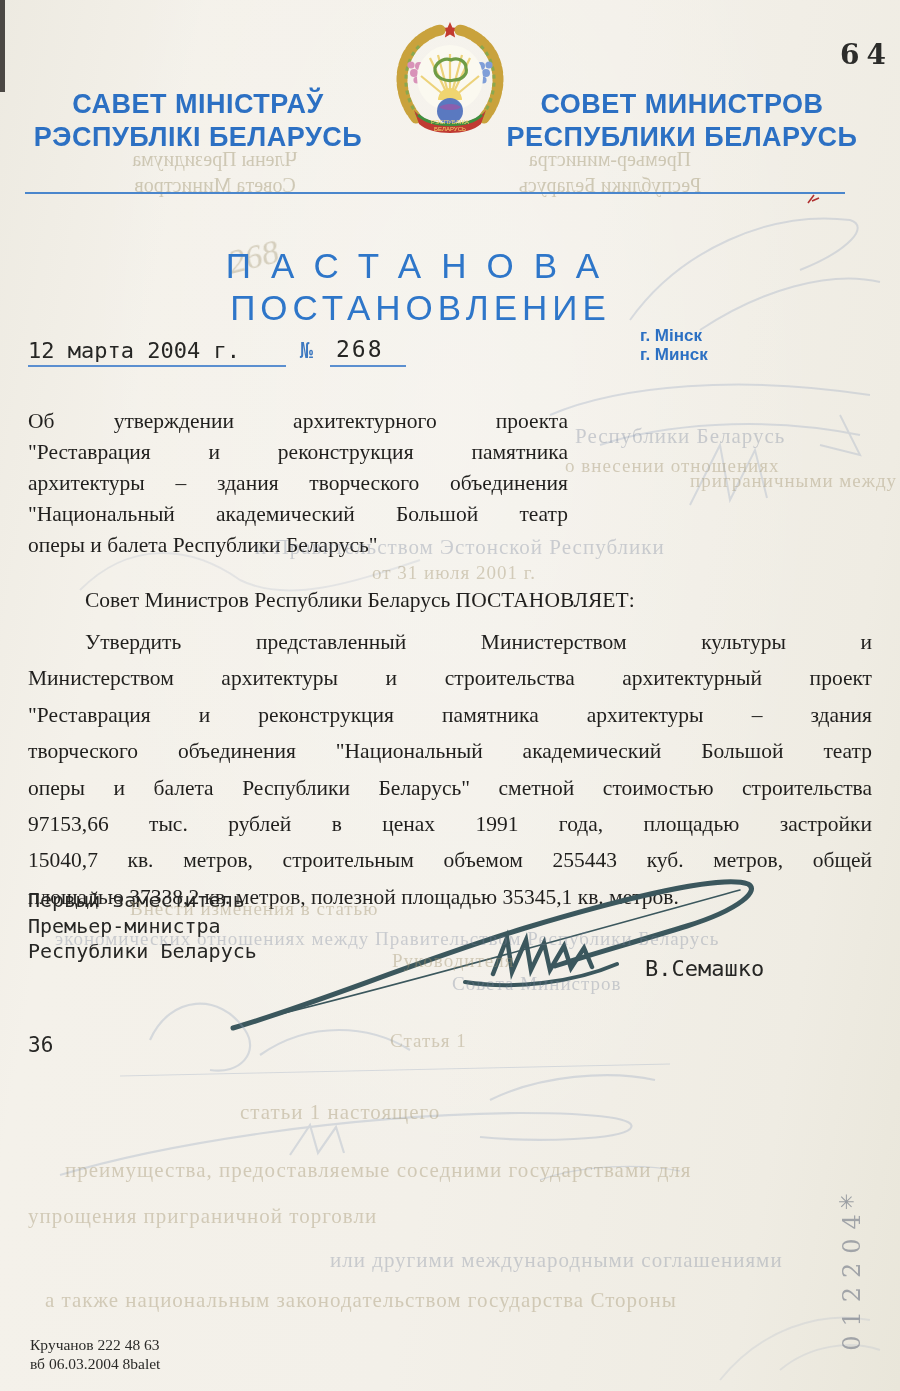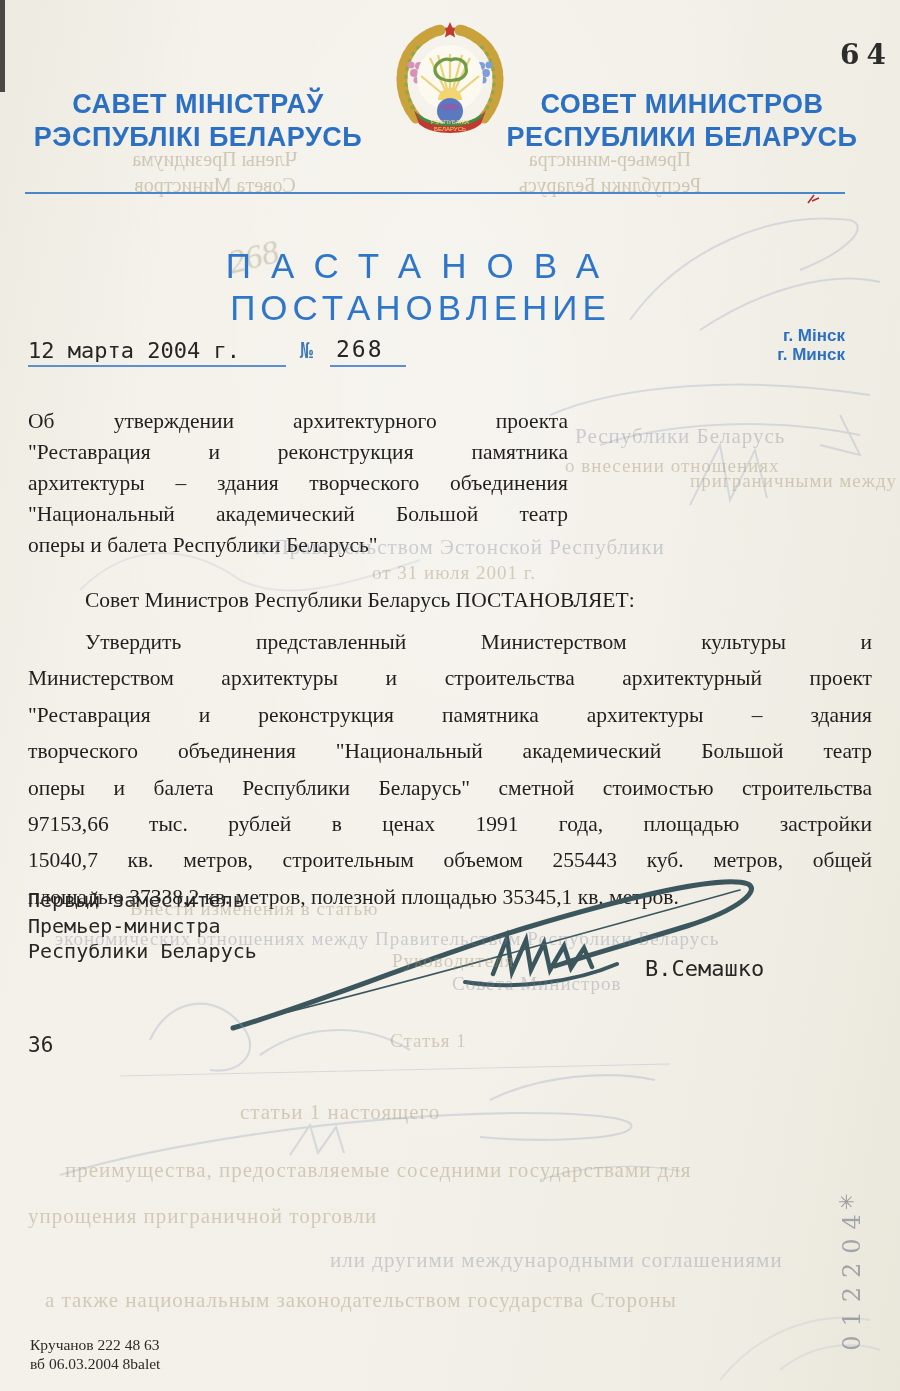--- a/index.html
+++ b/index.html
@@ -28,21 +28,21 @@
   .org-right{left:498px;top:88px;width:368px;}
   .rule{left:25px;top:192px;width:820px;height:2px;background:#4a86cc;}
   
   .title-by{left:0;top:246px;width:825px;text-align:center;
     font-family:"Liberation Sans",sans-serif;font-weight:400;font-size:35px;
     color:#2e76c9;letter-spacing:20px;text-indent:20px;}
   .title-ru{left:0;top:288px;width:836px;text-align:center;
     font-family:"Liberation Sans",sans-serif;font-weight:400;font-size:35px;
     color:#2e76c9;letter-spacing:5px;text-indent:5px;}
   
-  .place{left:640px;top:326px;width:205px;text-align:right;
+  .place{left:640px;top:326px;width:205px;text-align:left;
     font-family:"Liberation Sans",sans-serif;font-weight:700;font-size:17px;
     line-height:19px;color:#2c70c3;}
   
   .mono{font-family:"DejaVu Sans Mono","Liberation Mono",monospace;}
   .doc-date{left:28px;top:338px;font-size:22px;color:#262624;}
   .no-sign{left:300px;top:338px;font-size:22px;color:#3e79c0;}
   .doc-num{left:336px;top:336px;font-size:23px;color:#262624;letter-spacing:2px;}
   .u1{left:28px;top:365px;width:258px;height:2px;background:#5b8fd0;}
   .u2{left:330px;top:365px;width:76px;height:2px;background:#5b8fd0;}
   

